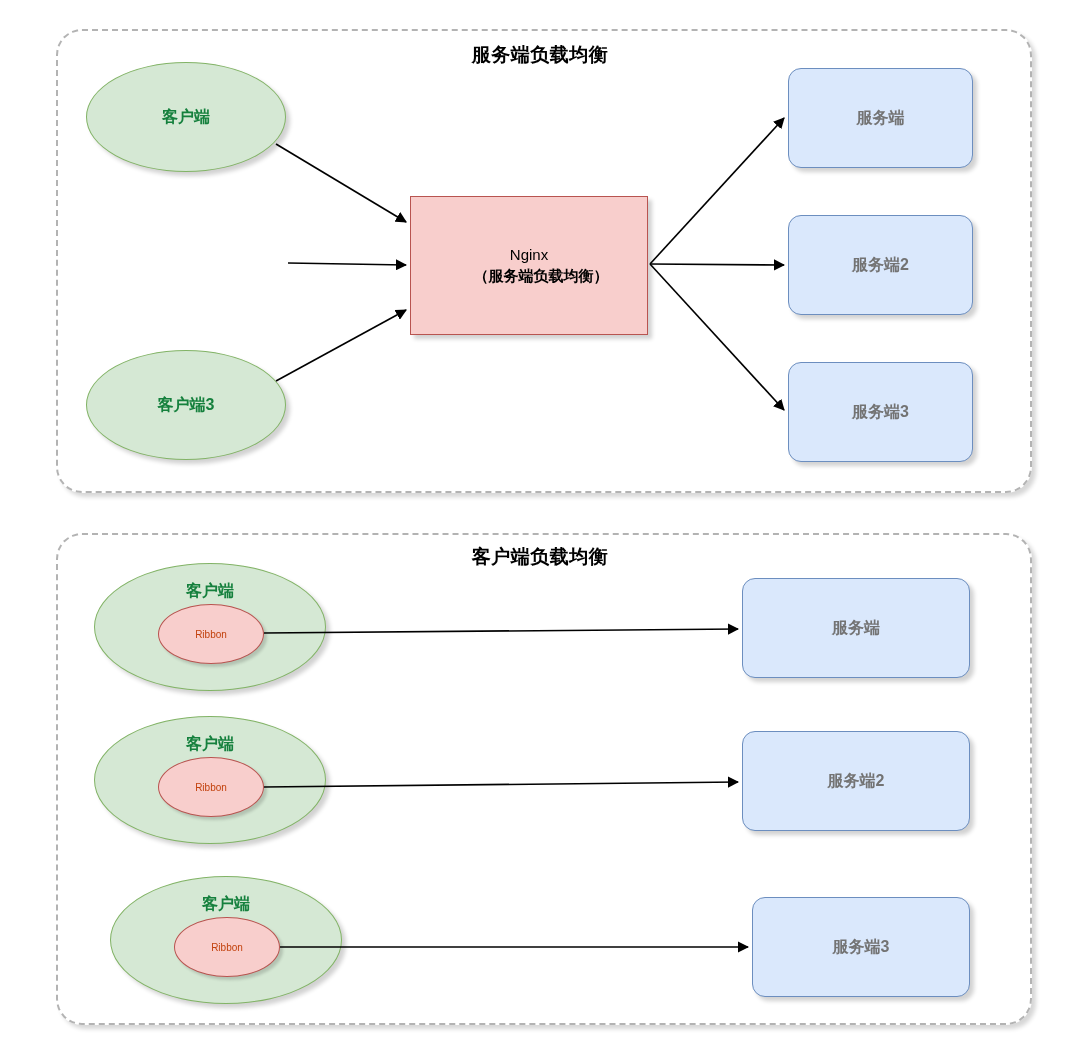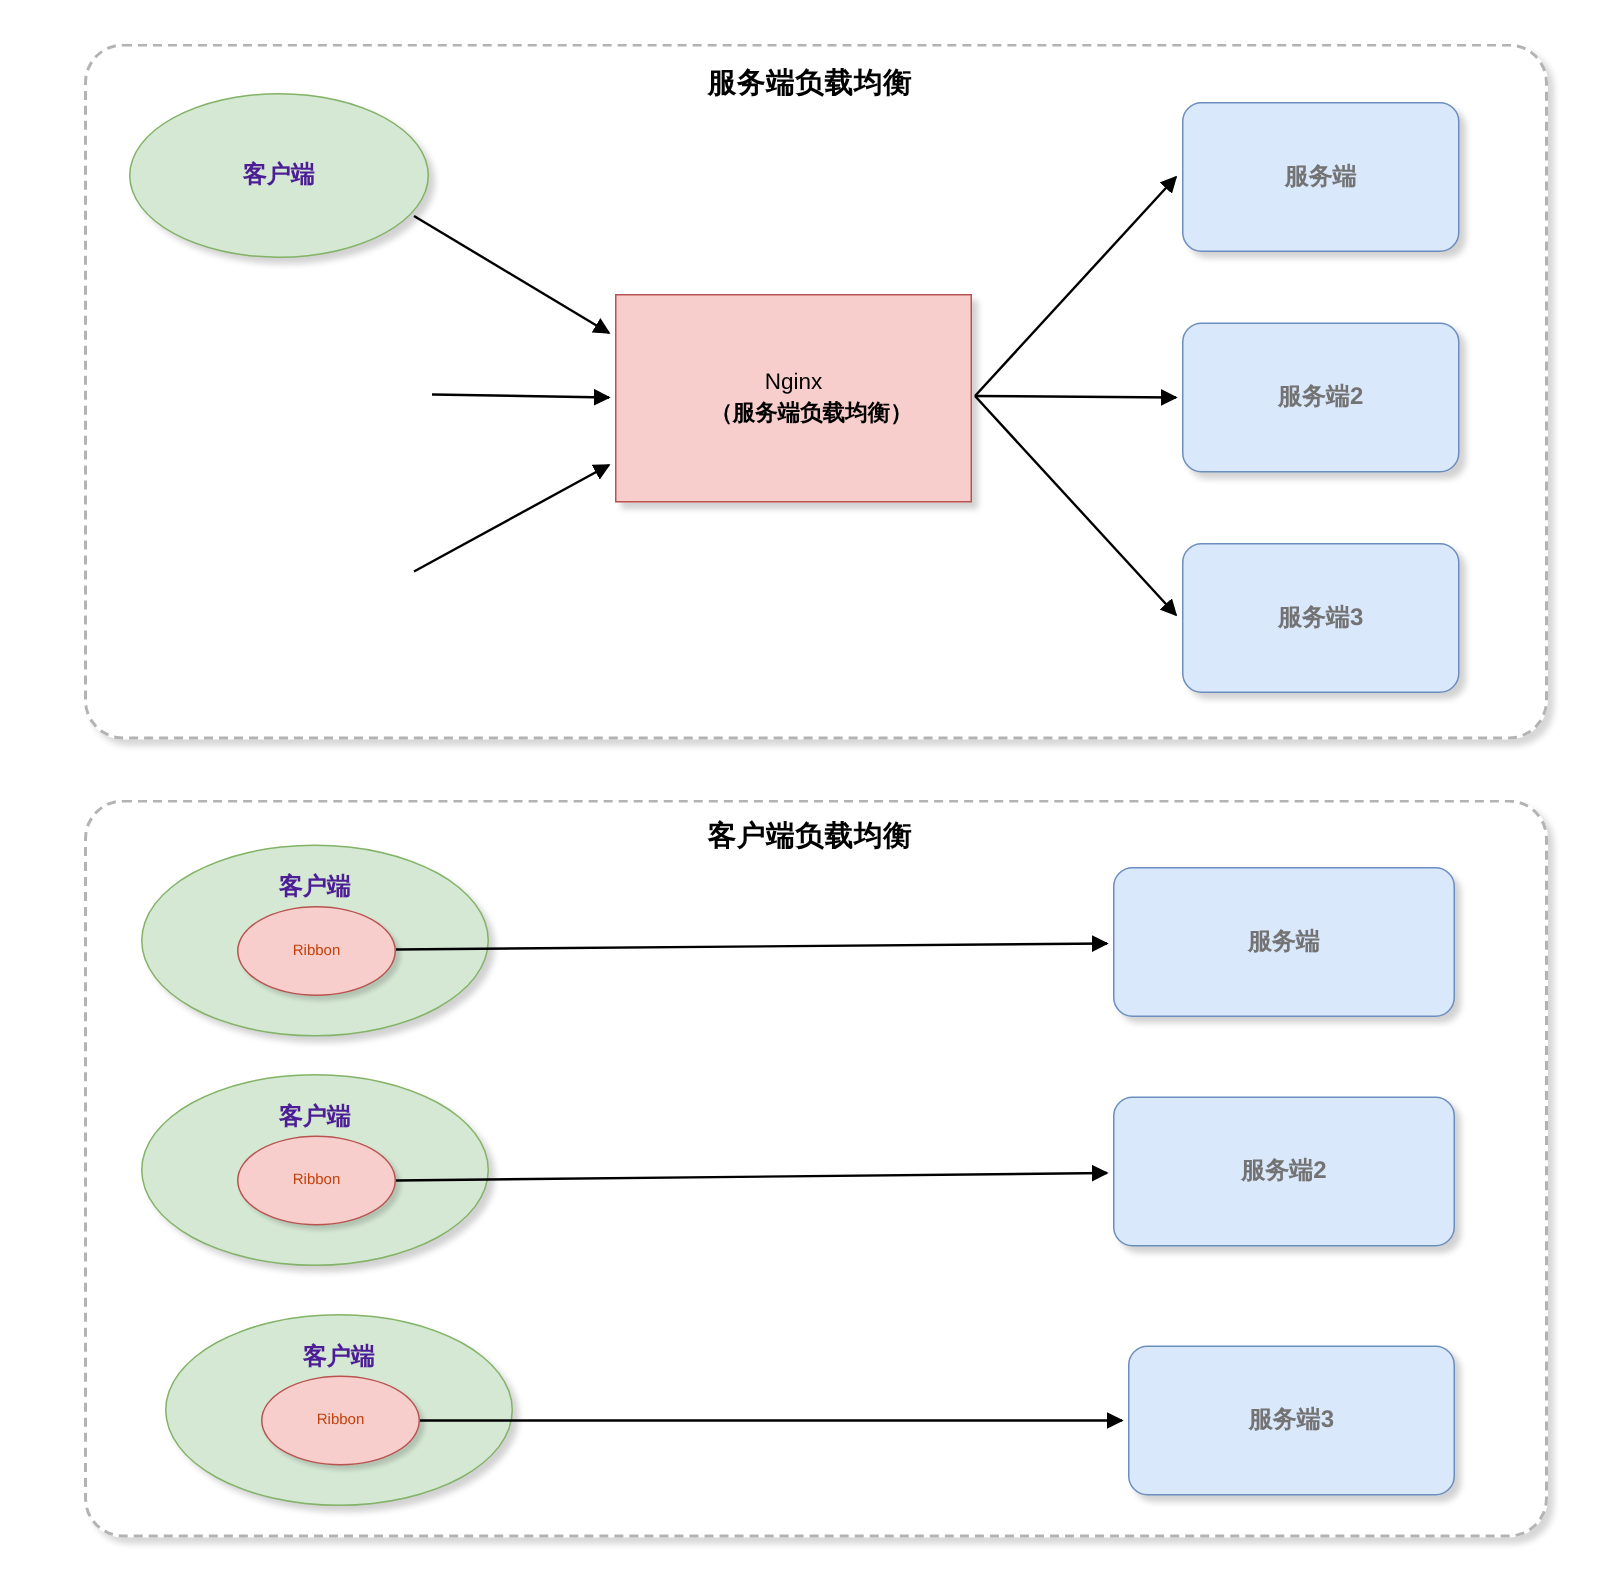--- a/index.html
+++ b/index.html
@@ -56,21 +56,21 @@
     border-radius: 50%;
     box-shadow: 4px 4px 4px rgba(0,0,0,0.18);
   }
   .ellipse-label {
     position: absolute;
     left: 0;
     width: 100%;
     text-align: center;
     font-size: 16px;
     font-weight: bold;
-    color: #4c1d95;
+    color: #15803d;
   }
   .ellipse-label.centered {
     top: 50%;
     transform: translateY(-50%);
   }
   .ellipse-label.topped {
     top: 17px;
   }
 
   
@@ -153,20 +153,23 @@
 
   <div class="group-box" id="group-server"></div>
 
   <div class="group-title" id="group-server-title">服务端负载均衡</div>
 
   <div class="ellipse-node" style="left:86px; top:62px; width:200px; height:110px;">
     <span class="ellipse-label centered">客户端</span>
   </div>
 
 
+  <div class="ellipse-node" style="left:86px; top:350px; width:200px; height:110px;">
+    <span class="ellipse-label centered">客户端3</span>
+  </div>
 
   <div class="nginx-node" style="left:410px; top:196px; width:238px; height:139px;">
     <span class="nginx-label">
       <span class="l1">Nginx</span>
       <span class="l2">（服务端负载均衡）</span>
     </span>
   </div>
 
   <div class="rect-node" style="left:788px; top:68px; width:185px; height:100px;">
     <span class="rect-label">服务端</span>

